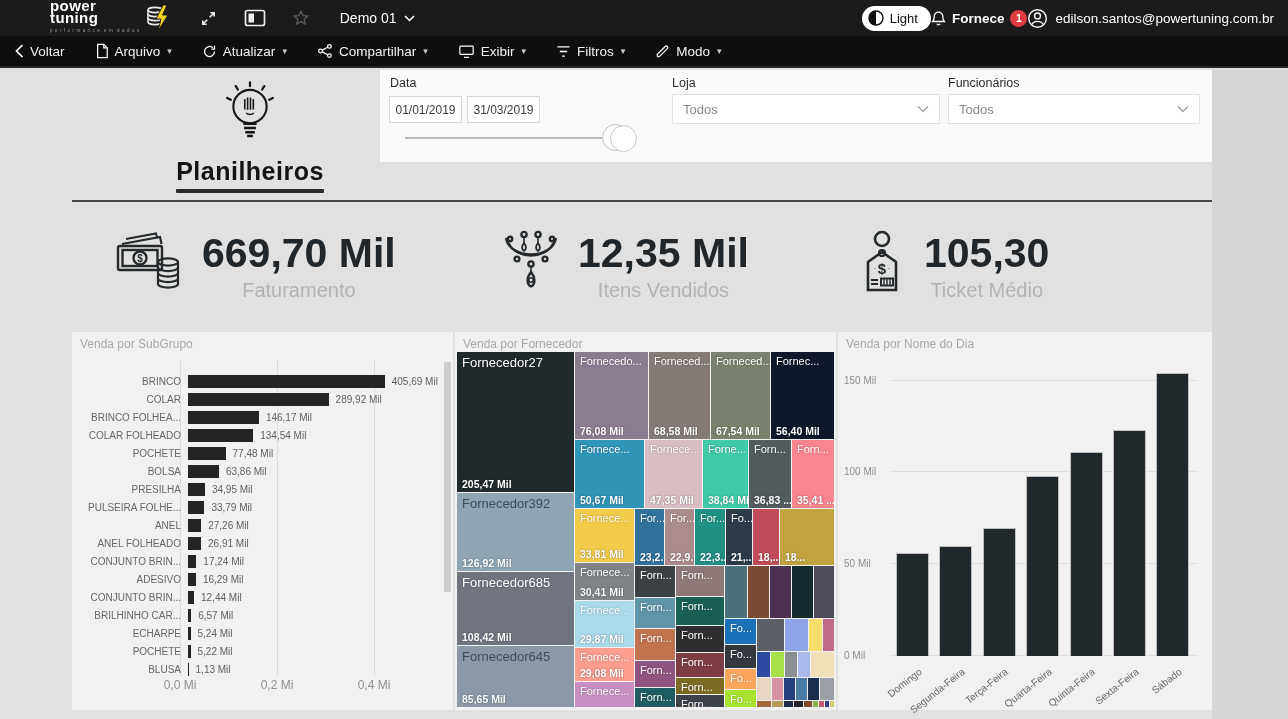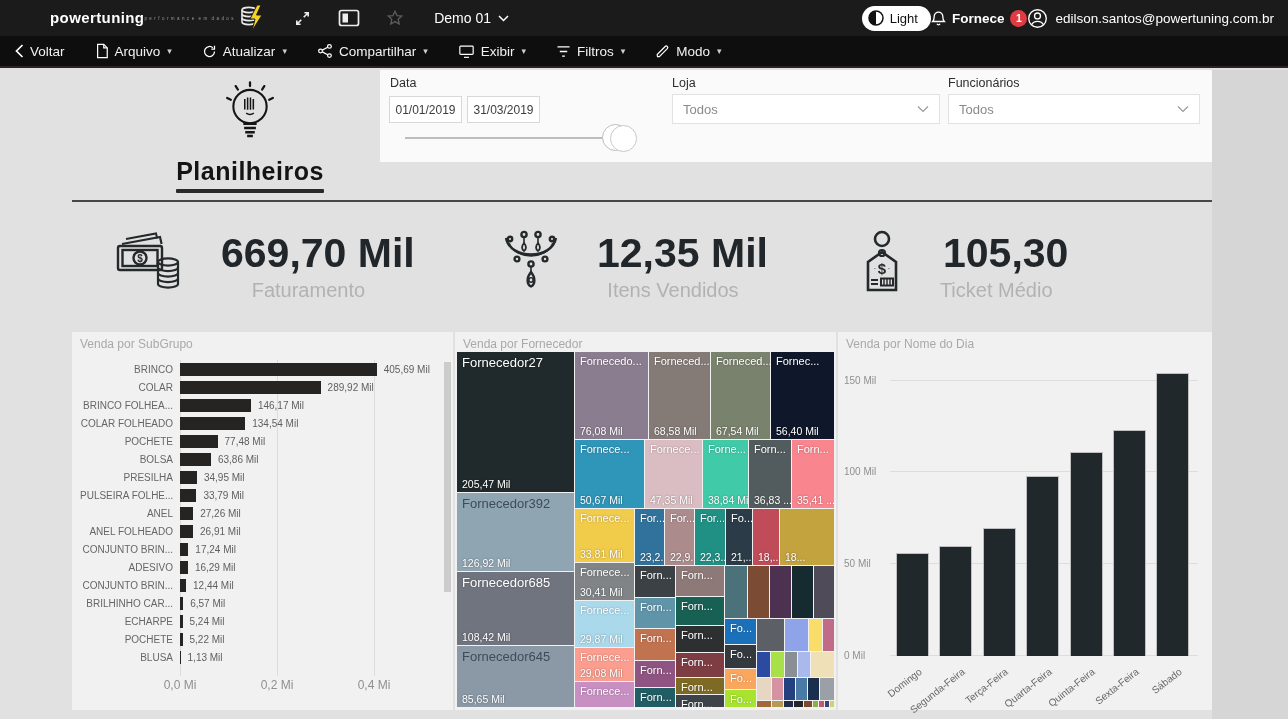--- a/index.html
+++ b/index.html
@@ -4,21 +4,21 @@
 <style>
   * { box-sizing:border-box; margin:0; padding:0; }
   html,body { width:1288px; height:719px; overflow:hidden; }
   body { position:relative; background:#e0e0e0; font-family:"Liberation Sans",sans-serif; }
   svg { display:block; }
 
   
   .topbar { position:absolute; top:0; left:0; right:0; height:36px; background:#1b1b1b;
             display:flex; align-items:center; color:#fff; z-index:5; }
   .logo { display:flex; align-items:center; margin-left:50px; gap:3px; }
-  .logo-text { display:flex; flex-direction:row; line-height:12px; font-weight:bold;
+  .logo-text { display:flex; flex-direction:column; line-height:12px; font-weight:bold;
                font-size:15px; letter-spacing:.4px; }
   .logo-tag { font-size:4.5px; font-weight:normal; color:#9a9a9a; letter-spacing:.6px; margin-top:1px; }
   .tb-icon { margin-left:26px; opacity:.92; cursor:pointer; }
   .tb-star { margin-left:26px; }
   .report-name { margin-left:30px; font-size:14px; display:flex; align-items:center; gap:7px; cursor:pointer; }
   .topbar-right { margin-left:auto; display:flex; align-items:center; margin-right:14px; }
   .light-pill { background:#fff; color:#101010; border-radius:13px; height:25px; display:flex;
                 align-items:center; gap:5px; padding:0 13px 0 5px; font-size:13px; cursor:pointer; }
   .avisos { display:flex; align-items:center; gap:6px; font-size:13.5px; font-weight:bold; cursor:pointer; }
   .badge { background:#e03a43; color:#fff; width:17px; height:17px; border-radius:50%;
@@ -51,47 +51,47 @@
   .slider-thumb::before { content:""; position:absolute; left:7px; top:0px; width:25px; height:25px;
                   border-radius:50%; border:1.5px solid #c9c9c9; background:#fff; z-index:-1; }
   .selectbox { position:absolute; top:24px; height:30px; background:#fff; border:1px solid #e2e2e2;
                display:flex; align-items:center; font-size:13px; color:#8a8a8a;
                padding:0 10px; justify-content:space-between; cursor:pointer; }
 
   .divider { position:absolute; left:72px; top:130px; width:1140px; height:1.5px; background:#474747; }
 
   .kpi { position:absolute; display:flex; gap:16px; align-items:flex-start; }
   .kpi-text { display:flex; flex-direction:column; align-items:center; }
-  .kpi-value { font-size:41px; font-weight:bold; color:#21262a; line-height:46px; white-space:nowrap;margin-left:19px; }
+  .kpi-value { font-size:41px; font-weight:bold; color:#21262a; line-height:46px; white-space:nowrap; }
   .kpi-label { font-size:20px; color:#b2b2b2; margin-top:3px; }
 
   .panel { position:absolute; top:262px; height:378px; background:#f1f1f1; }
   .panel-title { position:absolute; top:5px; left:8px; font-size:12px; color:#a9a9a9; }
 
   
   #sg-plot { position:absolute; left:8px; top:28px; right:12px; height:308px; }
   .sg-grid { position:absolute; top:0; bottom:-8px; width:1px; background:#dcdcdc; }
-  .sg-row { position:absolute; left:0; right:0; height:18px; display:flex; align-items:center; }
+  .sg-row { position:absolute; left:8px; right:0; height:18px; display:flex; align-items:center;margin-top:12px; }
   .sg-label { width:100px; text-align:right; padding-right:7px; font-size:10px; color:#666;
               white-space:nowrap; overflow:hidden; }
   .sg-track { position:relative; flex:1; height:13px; }
   .sg-bar { position:absolute; left:0; top:0; height:13px; background:#252423; cursor:pointer; }
   .sg-value { position:absolute; top:1px; font-size:10px; color:#5f5f5f; white-space:nowrap; }
   .sg-tick { position:absolute; font-size:12px; color:#8f8f8f; width:46px; text-align:center; }
   .sg-scroll { position:absolute; right:2px; top:30px; width:7px; height:296px; }
   .sg-thumb { width:7px; height:230px; background:#cccccc; }
 
   
   #tm-area { position:absolute; left:2px; top:20px; width:378px; height:356px; background:#f1f1f1; }
   .tm-tile { position:absolute; overflow:hidden; cursor:pointer; }
   .tm-name { position:absolute; left:5px; top:3px; font-size:11px; color:#fff; white-space:nowrap;
              text-shadow:0 0 2px rgba(0,0,0,.35); }
   .tm-name.lg { font-size:13px; }
   .tm-value { position:absolute; left:5px; bottom:2px; font-size:10.5px; color:#fff; white-space:nowrap;
-              text-shadow:0 0 2px rgba(0,0,0,.45); }
+              text-shadow:0 0 2px rgba(0,0,0,.45);font-weight:bold; }
   .tm-dark .tm-name { color:#3d4c57; text-shadow:none; }
 
   
   #vc-plot { position:absolute; left:52px; right:14px; top:34px; height:290px; }
   .vc-grid { position:absolute; left:0; right:0; height:1px; background:#dddddd; }
   .vc-ylab { position:absolute; left:6px; width:40px; text-align:left; font-size:10px; color:#8f8f8f; }
   .vc-bar { position:absolute; bottom:0; width:33px; background:#21282b; border:1px solid #bfbfbf;
             border-bottom:none; cursor:pointer; }
   .vc-xlab { position:absolute; font-size:10px; color:#666; white-space:nowrap;
              transform:translateX(-100%) rotate(-38deg); transform-origin:100% 0; }

